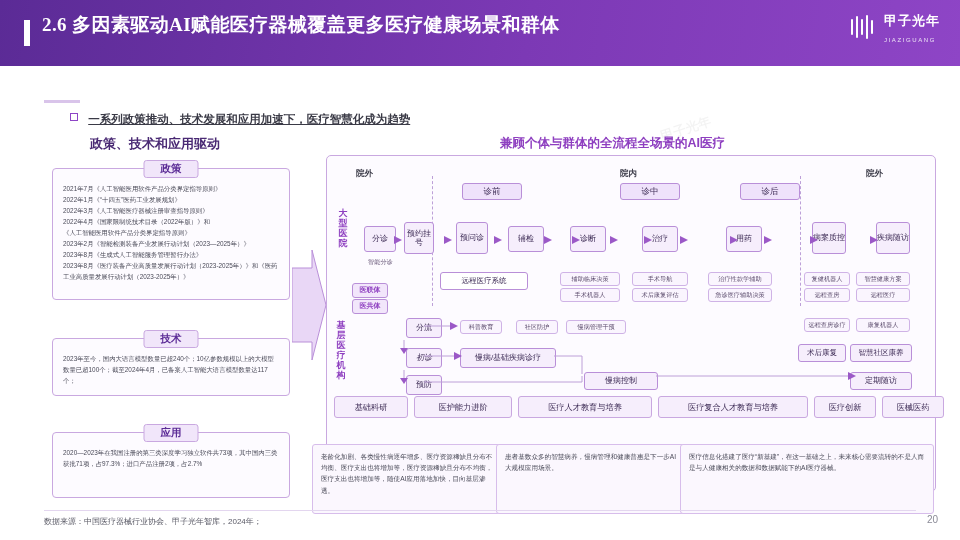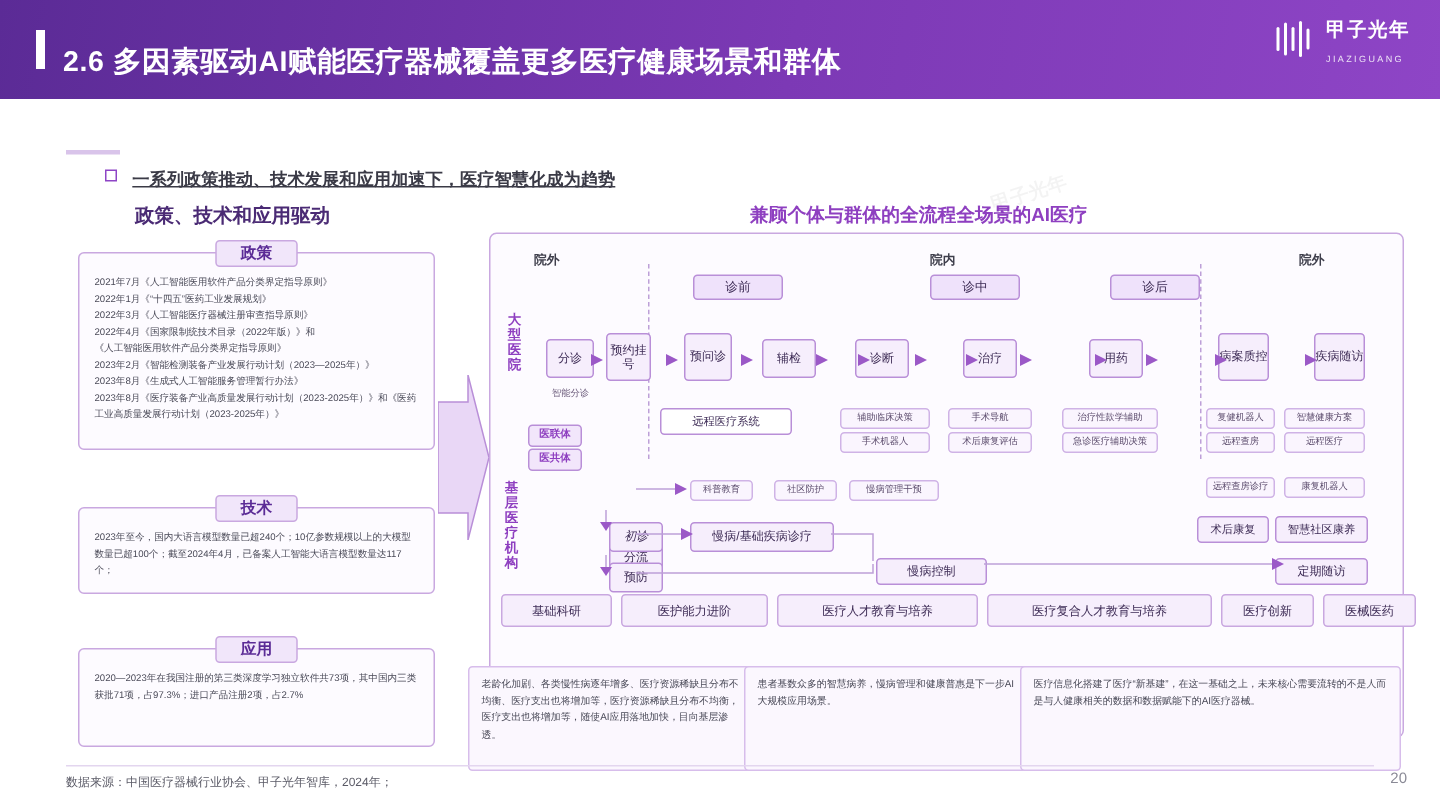--- a/index.html
+++ b/index.html
@@ -4,22 +4,22 @@
 <style>
   html,body{margin:0;padding:0;}
   body{width:960px;height:540px;overflow:hidden;background:#ffffff;
        font-family:"Liberation Sans","DejaVu Sans",sans-serif;color:#2b2b3a;}
   .page{position:relative;width:960px;height:540px;}
 
   
   .hdr{position:absolute;left:0;top:0;width:960px;height:66px;background:#6b2fa0;
        background:linear-gradient(100deg,#5b2b96 0%,#7c39b5 55%,#8e45c6 100%);}
   .hdr .bar{position:absolute;left:24px;top:20px;width:6px;height:26px;background:#ffffff;}
-  .hdr .title{position:absolute;left:42px;top:28px;font-size:19px;font-weight:bold;color:#ffffff;
-       letter-spacing:.4px;}
+  .hdr .title{position:absolute;left:42px;top:12px;font-size:19px;font-weight:bold;color:#ffffff;
+       letter-spacing:.4px;font-family:Liberation Serif, serif;}
   .logo{position:absolute;right:20px;top:12px;display:flex;align-items:center;gap:7px;}
   .logo .glyph{display:block;}
   .logo .txt{color:#fff;line-height:1.05;}
   .logo .txt .cn{font-size:13px;font-weight:bold;letter-spacing:1px;}
   .logo .txt .en{font-size:6px;letter-spacing:1.6px;opacity:.85;}
 
   
   .sub{position:absolute;left:0;top:66px;width:960px;height:36px;
        background:linear-gradient(90deg,#8b3fbe 0%,#b06ad8 60%,#e7d3f3 100%);}
   .sub span{position:absolute;left:78px;top:8px;font-size:14.5px;font-weight:bold;color:#fff;}
@@ -217,21 +217,21 @@
 
   <div class="bx sm" style="left:560px;top:288px;width:58px;height:12px;">手术机器人</div>
   <div class="bx sm" style="left:632px;top:288px;width:54px;height:12px;">术后康复评估</div>
   <div class="bx sm" style="left:708px;top:288px;width:62px;height:12px;">急诊医疗辅助决策</div>
   <div class="bx sm" style="left:804px;top:288px;width:44px;height:12px;">远程查房</div>
   <div class="bx sm" style="left:856px;top:288px;width:52px;height:12px;">远程医疗</div>
 
   <div class="bx sm" style="left:804px;top:318px;width:44px;height:12px;">远程查房诊疗</div>
   <div class="bx sm" style="left:856px;top:318px;width:52px;height:12px;">康复机器人</div>
 
-  <div class="bx" style="left:406px;top:318px;width:34px;height:18px;margin-top:44px;">分流</div>
+  <div class="bx" style="left:406px;top:318px;width:34px;height:18px;">分流</div>
   <div class="bx" style="left:406px;top:348px;width:34px;height:18px;font-style:italic;">初诊</div>
   <div class="bx" style="left:406px;top:375px;width:34px;height:18px;">预防</div>
   <div class="bx" style="left:460px;top:348px;width:94px;height:18px;">慢病/基础疾病诊疗</div>
   <div class="bx" style="left:584px;top:372px;width:72px;height:16px;">慢病控制</div>
   <div class="bx" style="left:850px;top:372px;width:60px;height:16px;">定期随访</div>
 
   <div class="bx sm" style="left:460px;top:320px;width:40px;height:12px;">科普教育</div>
   <div class="bx sm" style="left:516px;top:320px;width:40px;height:12px;">社区防护</div>
   <div class="bx sm" style="left:566px;top:320px;width:58px;height:12px;">慢病管理干预</div>
 

